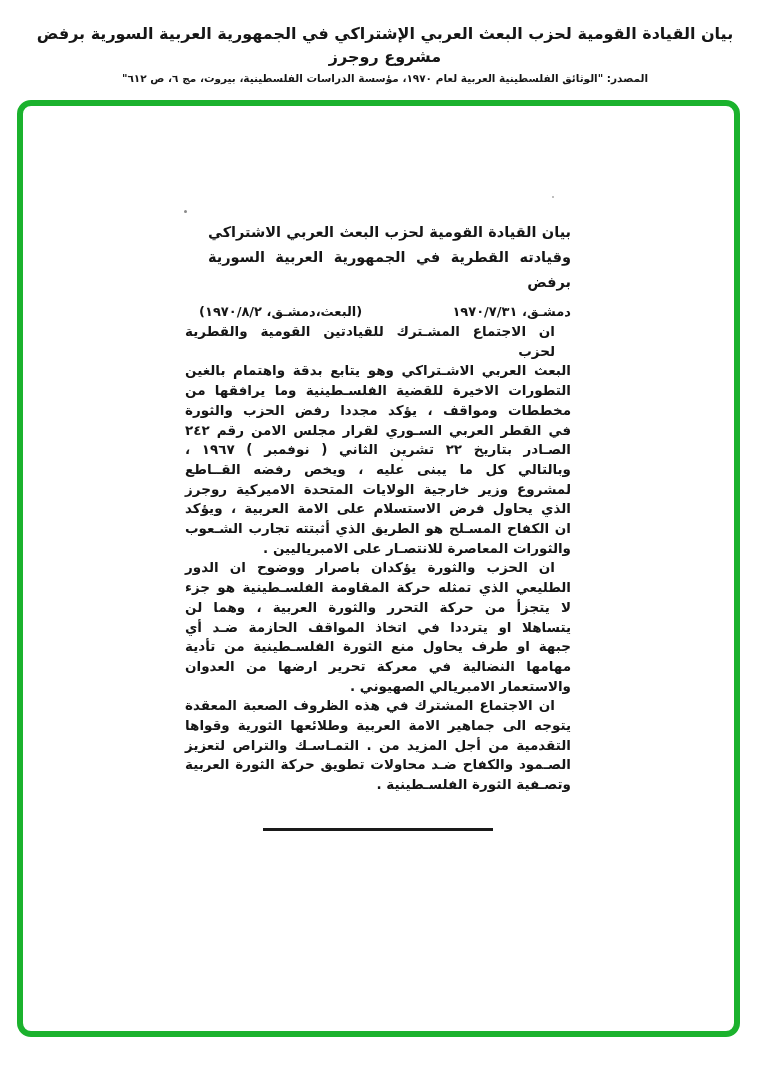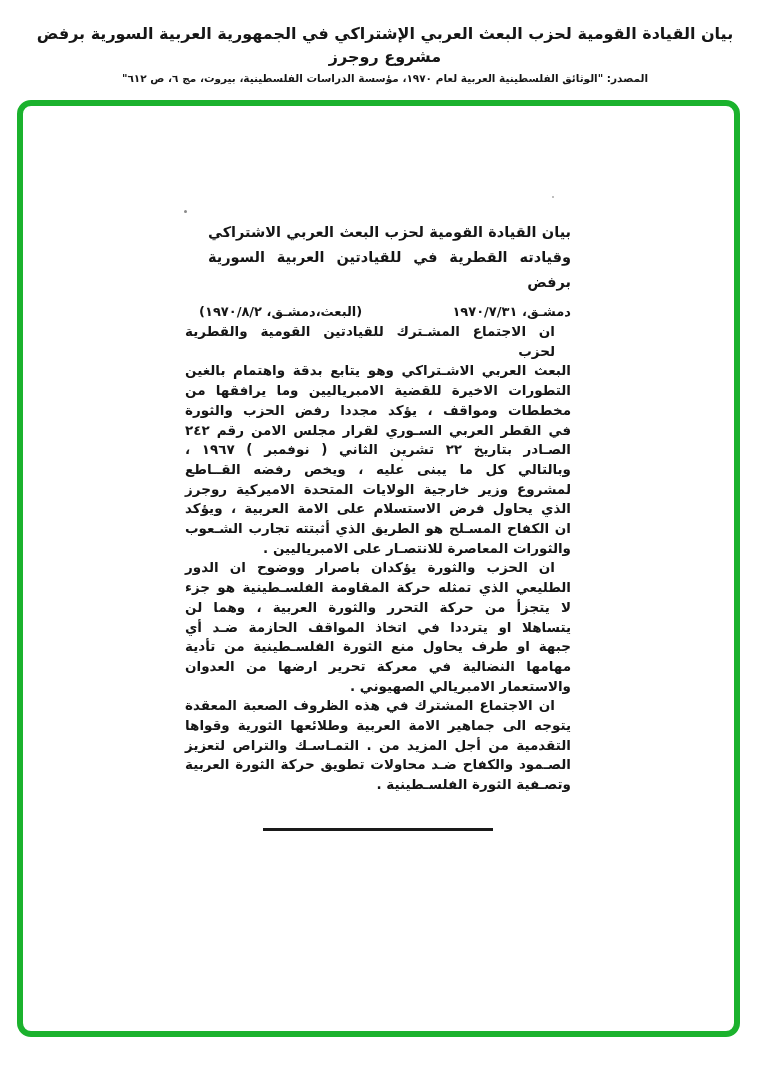--- a/index.html
+++ b/index.html
@@ -105,31 +105,31 @@
 
 <div class="document-frame"></div>
 
 <div class="speck speck-1"></div>
 <div class="speck speck-2"></div>
 <div class="speck speck-3"></div>
 
 <div class="doc-column">
   <div class="doc-title">
       <div class="line">بيان القيادة القومية لحزب البعث العربي الاشتراكي</div>
-      <div class="line">وقيادته القطرية في للقيادتين العربية السورية برفض</div>
+      <div class="line">وقيادته القطرية في الجمهورية العربية السورية برفض</div>
     </div>
   <div class="dateline">
     <span>دمشـق، ١٩٧٠/٧/٣١</span>
     <span>(البعث،دمشـق، ١٩٧٠/٨/٢)</span>
   </div>
   <div class="doc-body">
       <div class="para">
         <div class="line line-first">ان الاجتماع المشـترك للقيادتين القومية والقطرية لحزب</div>
         <div class="line">البعث العربي الاشـتراكي وهو يتابع بدقة واهتمام بالغين</div>
-        <div class="line">التطورات الاخيرة للقضية الامبرياليين وما يرافقها من</div>
+        <div class="line">التطورات الاخيرة للقضية الفلسـطينية وما يرافقها من</div>
         <div class="line">مخططات ومواقف ، يؤكد مجددا رفض الحزب والثورة</div>
         <div class="line">في القطر العربي السـوري لقرار مجلس الامن رقم ٢٤٢</div>
         <div class="line">الصـادر بتاريخ ٢٢ تشرين الثاني ( نوفمبر ) ١٩٦٧ ،</div>
         <div class="line">وبالتالي كل ما يبنى عليه ، ويخص رفضه القــاطع</div>
         <div class="line">لمشروع وزير خارجية الولايات المتحدة الاميركية روجرز</div>
         <div class="line">الذي يحاول فرض الاستسلام على الامة العربية ، ويؤكد</div>
         <div class="line">ان الكفاح المسـلح هو الطريق الذي أثبتته تجارب الشـعوب</div>
         <div class="line line-last">والثورات المعاصرة للانتصـار على الامبرياليين .</div>
       </div>
       <div class="para">

